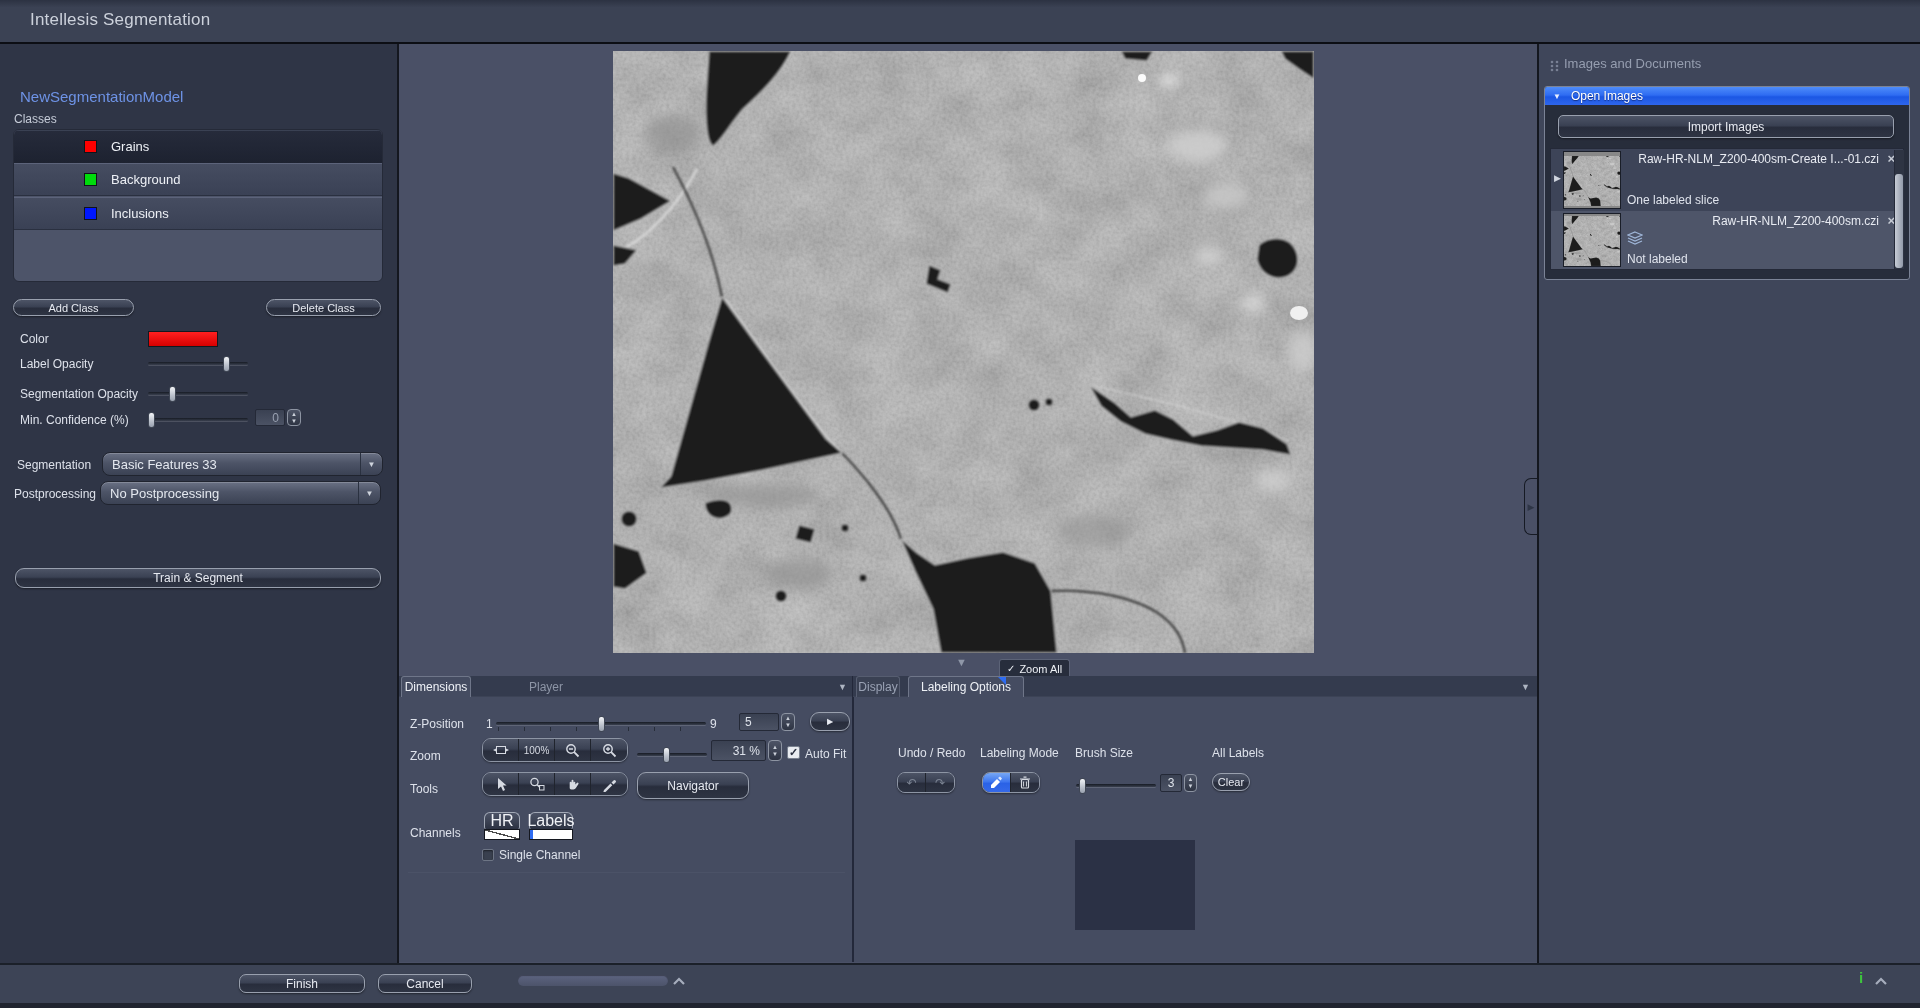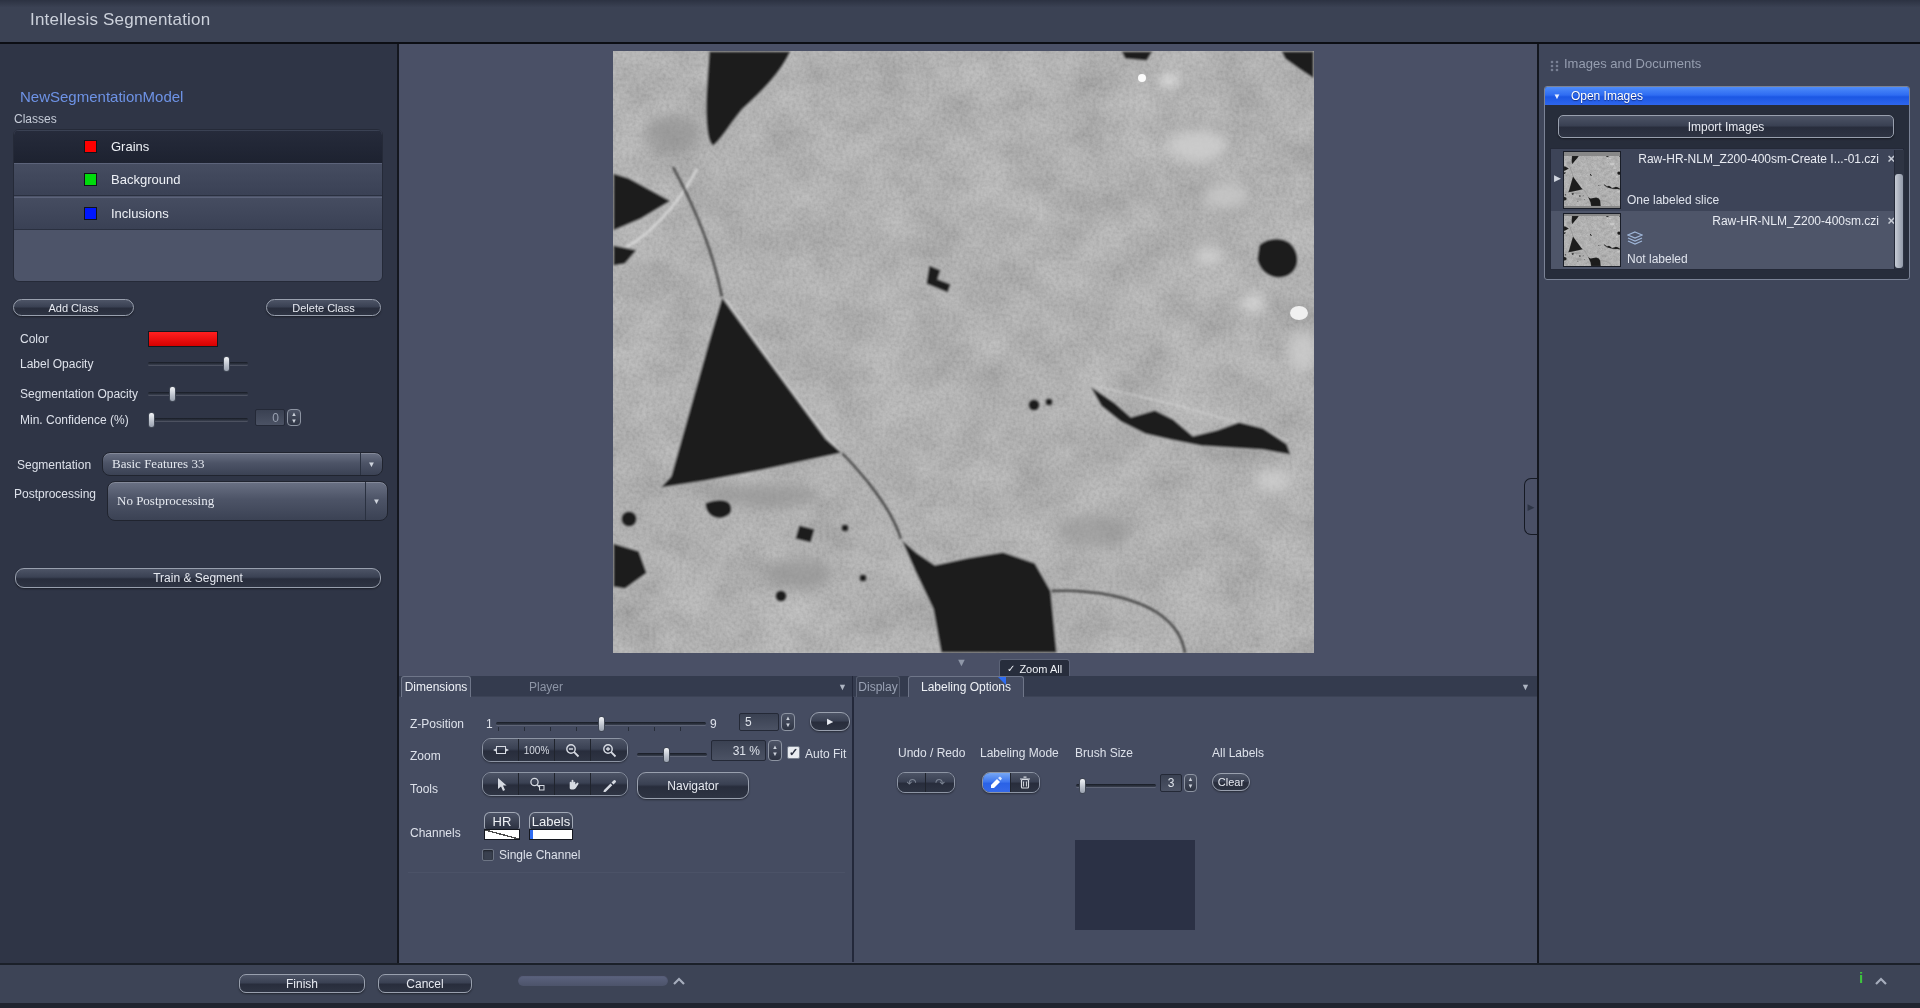--- a/index.html
+++ b/index.html
@@ -15,21 +15,21 @@
   .title-text { left:30px; top:10px; font-size:17px; color:#ccd1db; letter-spacing:.2px; }
 
   
   .btn { position:absolute; display:flex; align-items:center; justify-content:center;
     background:linear-gradient(180deg,#4d5466 0%,#3a4153 45%,#282d3c 55%,#2e3443 100%);
     border:1px solid #99a0ae; border-radius:9px; color:#e7eaf1; font-size:12px;
     box-shadow:0 1px 2px rgba(0,0,0,.45); cursor:default; white-space:nowrap; }
   .lbl { position:absolute; font-size:12px; color:#dde1ea; white-space:nowrap; }
   .combo { position:absolute; display:flex; align-items:center;
     background:linear-gradient(180deg,#6a7184 0%,#4d5467 45%,#3b4254 100%);
-    border:1px solid #20242f; border-radius:8px; box-shadow:inset 0 1px 0 rgba(255,255,255,.18);font-family:Liberation Serif, serif; }
+    border:1px solid #20242f; border-radius:8px; box-shadow:inset 0 1px 0 rgba(255,255,255,.18); }
   .combo .ctext { flex:1; padding-left:9px; font-size:13px; color:#e4e8ef; }
   .combo .carrow { width:22px; align-self:stretch; display:flex; align-items:center; justify-content:center;
     border-left:1px solid #2a3140; font-size:8px; color:#cfd4dd; }
   .slider { position:absolute; }
   .slider .track { position:absolute; left:0; right:0; top:50%; height:3px; margin-top:-2px;
     background:linear-gradient(180deg,#171b24,#39404f); border-radius:2px; box-shadow:0 1px 0 rgba(255,255,255,.14); }
   .slider .thumb { position:absolute; top:50%; width:7px; height:16px; margin:-8px 0 0 -3px;
     background:linear-gradient(180deg,#f2f4f7,#bac0cb 60%,#99a1af);
     border:1px solid #3f4654; border-radius:3px; }
   .ticks { position:absolute; left:2px; right:4px; top:11px; height:4px;
@@ -81,21 +81,21 @@
   .tab { position:absolute; top:676px; height:21px; display:flex; align-items:center; justify-content:center;
     font-size:12px; }
   .tab.active { background:#454c61; border:1px solid #6f7689; border-bottom:none; border-radius:3px 3px 0 0;
     color:#eef1f6; }
   .tab.ghost { background:#3a4153; border:1px solid #565d70; border-bottom:none; border-radius:3px 3px 0 0;
     color:#9aa2b4; }
   .tab.plain { color:#8d95a6;margin-left:48px; }
   .strip-caret { position:absolute; top:682px; font-size:9px; color:#aeb5c2; }
   .fold { position:absolute; width:0; height:0; border-top:8px solid #2e6cf2; border-left:8px solid transparent; }
   .chan-tab { position:absolute; height:17px; display:flex; align-items:center; justify-content:center;
-    font-size:13px; color:#f0f2f6; border:1px solid #a2a9b6; border-bottom:none; border-radius:6px 6px 2px 2px;
+    font-size:16px; color:#f0f2f6; border:1px solid #a2a9b6; border-bottom:none; border-radius:6px 6px 2px 2px;
     background:linear-gradient(180deg,#4c5366,#2c3242); }
   .chan-swatch { position:absolute; height:11px; border:1px solid #14171f; background:#fff; }
   .sw-hr { background:linear-gradient(to top right,#fff 46%,#4a4a4a 46%,#4a4a4a 54%,#fff 54%); }
   .sw-labels { background:linear-gradient(90deg,#2e6cf2 0 3px,#fff 3px); }
   .preview-sq { left:1075px; top:840px; width:120px; height:90px; background:#2b3145; }
   .rule { position:absolute; height:1px; background:#525a6e; opacity:.45; }
 
   
   .right-panel { left:1539px; top:44px; width:381px; height:919px; background:#3f465a; }
   .rp-header { left:1564px; top:56px; font-size:13px; color:#96VARIANT; color:#969eb0; }
@@ -260,21 +260,21 @@
     <span>▲</span>
       <span>▼</span>
   </div>
 
   <div class="abs lbl" style="left:17px;top:458px">Segmentation</div>
   <div class="combo" style="left:102px;top:452px;width:281px;height:24px">
     <span class="ctext">Basic Features 33</span>
     <span class="carrow">▼</span>
   </div>
   <div class="abs lbl" style="left:14px;top:487px">Postprocessing</div>
-  <div class="combo" style="left:107px;top:481px;width:281px;height:40px">
+  <div class="combo" style="left:100px;top:481px;width:281px;height:24px">
     <span class="ctext">No Postprocessing</span>
     <span class="carrow">▼</span>
   </div>
 
   <div class="btn" style="left:15px;top:568px;width:366px;height:20px">Train &amp; Segment</div>
 
   <div class="abs canvas"></div>
   <svg class="abs micro-main" viewBox="0 0 701 602" preserveAspectRatio="none">
       <use href="#microsym"></use>
     </svg>

